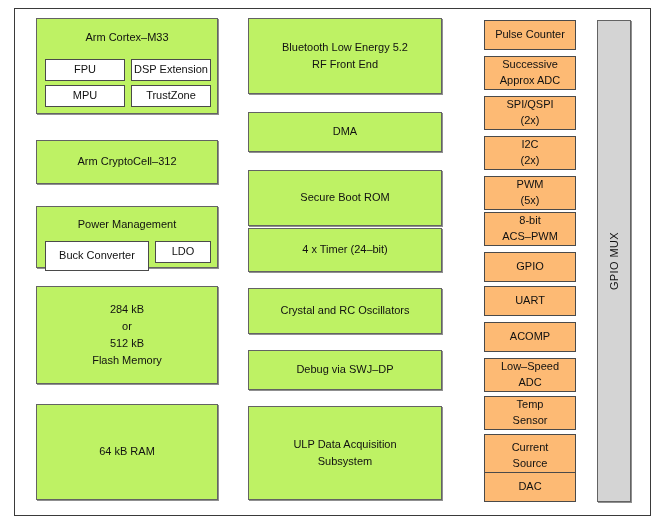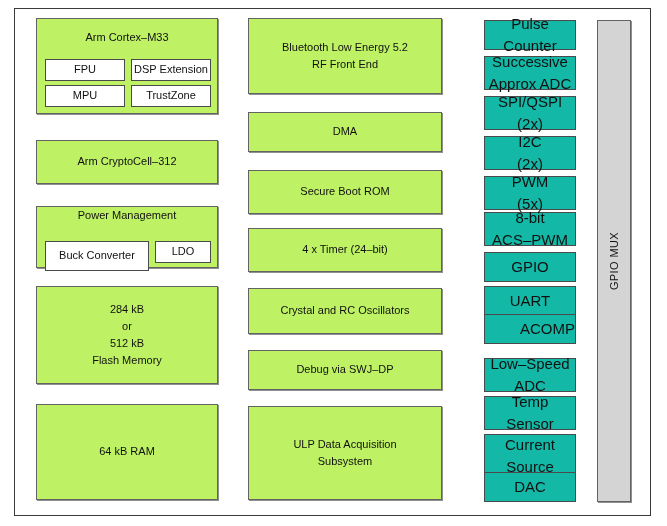--- a/index.html
+++ b/index.html
@@ -62,28 +62,28 @@
     justify-content: center;
     text-align: right;
     font-size: 11px;
     color: #111111;
   }
 
   
   .periph {
     position: absolute;
     box-sizing: border-box;
-    background: #14b8a6;
+    background: #fdba74;
     border: 1.5px solid #4a4a4a;
     display: flex;
     flex-direction: column;
     align-items: center;
     justify-content: center;
     text-align: center;
-    font-size: 15px;
+    font-size: 11px;
     line-height: 1.45;
     color: #111111;
   }
 
   
   .mux {
     position: absolute;
     box-sizing: border-box;
     background: #d4d4d4;
     border: 1.5px solid #636363;
@@ -106,46 +106,46 @@
 
   
   #blk-cortex      { left: 36px;  top: 18px;  width: 182px; height: 96px; justify-content: flex-start; padding-top: 10px; }
   #sub-fpu         { left: 8px;   top: 40px;  width: 80px;  height: 22px; }
   #sub-dsp         { left: 94px;  top: 40px;  width: 80px;  height: 22px; }
   #sub-mpu         { left: 8px;   top: 66px;  width: 80px;  height: 22px; }
   #sub-trustzone   { left: 94px;  top: 66px;  width: 80px;  height: 22px; }
 
   #blk-cryptocell  { left: 36px;  top: 140px; width: 182px; height: 44px; }
 
-  #blk-power       { left: 36px;  top: 206px; width: 182px; height: 62px; justify-content: flex-start; padding-top: 0; }
+  #blk-power       { left: 36px;  top: 206px; width: 182px; height: 62px; justify-content: flex-start; padding-top: 9px; }
   #sub-buck        { left: 8px;   top: 34px;  width: 104px; height: 30px; }
   #sub-ldo         { left: 118px; top: 34px;  width: 56px;  height: 22px; }
 
   #blk-flash       { left: 36px;  top: 286px; width: 182px; height: 98px; }
   #blk-ram         { left: 36px;  top: 404px; width: 182px; height: 96px; }
 
   
   #blk-ble         { left: 248px; top: 18px;  width: 194px; height: 76px; }
   #blk-dma         { left: 248px; top: 112px; width: 194px; height: 40px; }
-  #blk-bootrom     { left: 248px; top: 170px; width: 194px; height: 44px; }
+  #blk-bootrom     { left: 248px; top: 170px; width: 194px; height: 56px; }
   #blk-timer       { left: 248px; top: 228px; width: 194px; height: 44px; }
   #blk-osc         { left: 248px; top: 288px; width: 194px; height: 46px; }
   #blk-debug       { left: 248px; top: 350px; width: 194px; height: 40px; }
   #blk-ulp         { left: 248px; top: 406px; width: 194px; height: 94px; }
 
   
   #per-pulse       { left: 484px; top: 20px;  width: 92px;  height: 30px; }
   #per-sar         { left: 484px; top: 56px;  width: 92px;  height: 34px; }
   #per-spi         { left: 484px; top: 96px;  width: 92px;  height: 34px; }
   #per-i2c         { left: 484px; top: 136px; width: 92px;  height: 34px; }
   #per-pwm         { left: 484px; top: 176px; width: 92px;  height: 34px; }
   #per-acspwm      { left: 484px; top: 212px; width: 92px;  height: 34px; }
   #per-gpio        { left: 484px; top: 252px; width: 92px;  height: 30px; }
   #per-uart        { left: 484px; top: 286px; width: 92px;  height: 30px; }
-  #per-acomp       { left: 484px; top: 314px; width: 92px;  height: 30px; align-items: flex-end; }
+  #per-acomp       { left: 484px; top: 322px; width: 92px;  height: 30px; }
   #per-lsadc       { left: 484px; top: 358px; width: 92px;  height: 34px; }
   #per-temp        { left: 484px; top: 396px; width: 92px;  height: 34px; }
   #per-current     { left: 484px; top: 434px; width: 92px;  height: 44px; }
   #per-dac         { left: 484px; top: 472px; width: 92px;  height: 30px; }
 
   #gpio-mux        { left: 597px; top: 20px;  width: 34px;  height: 482px; }
 </style>
 </head>
 <body>
 

